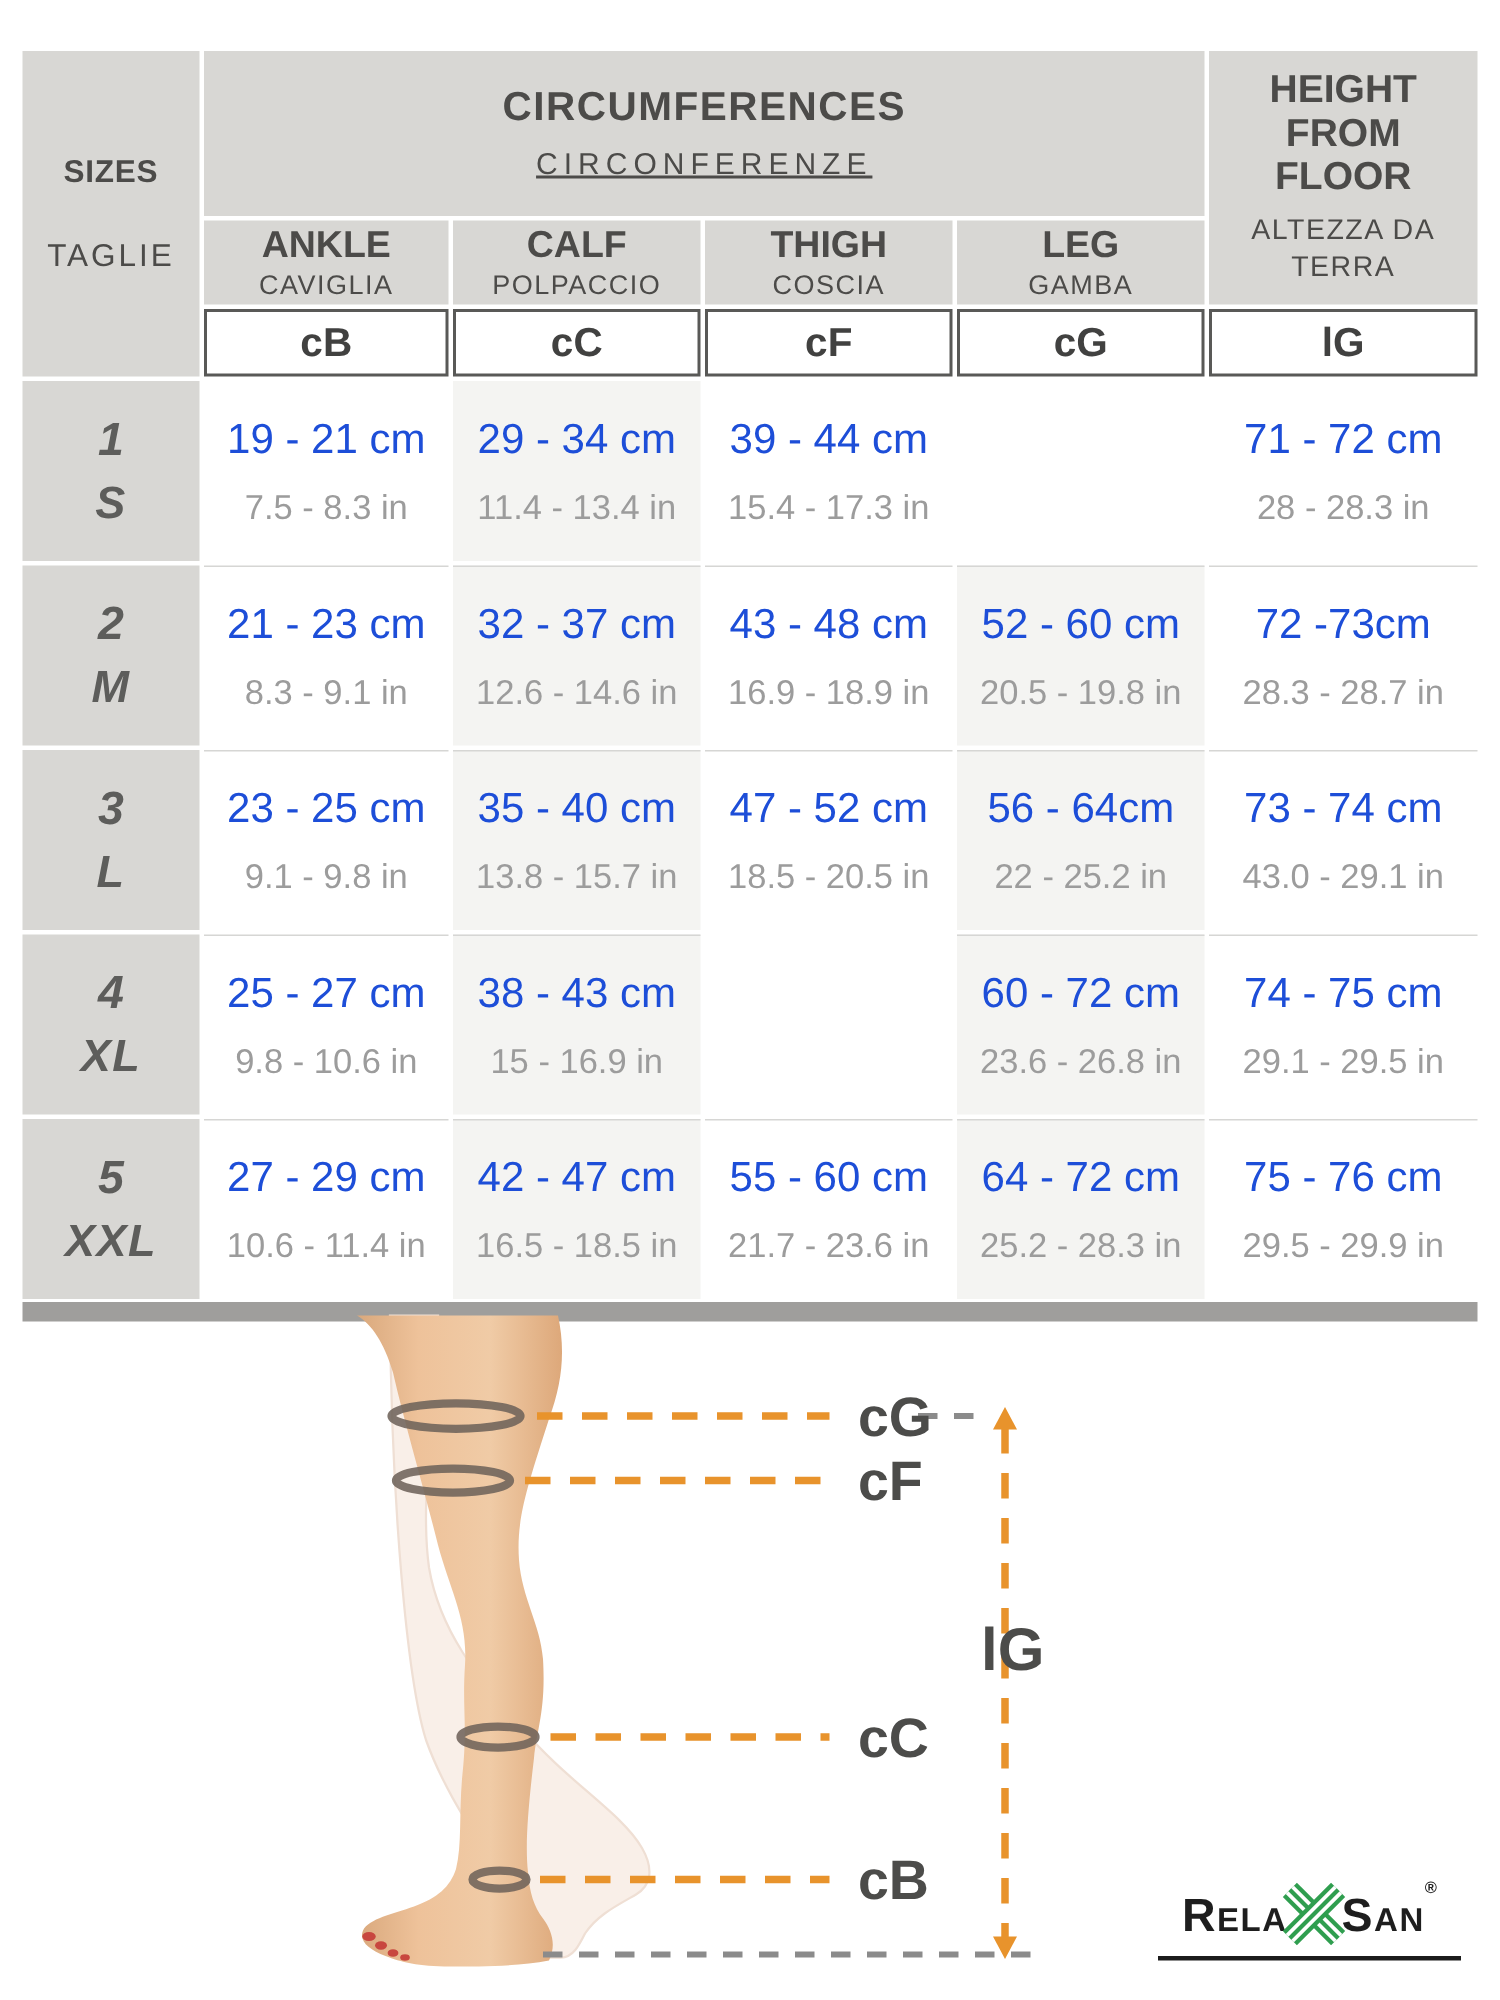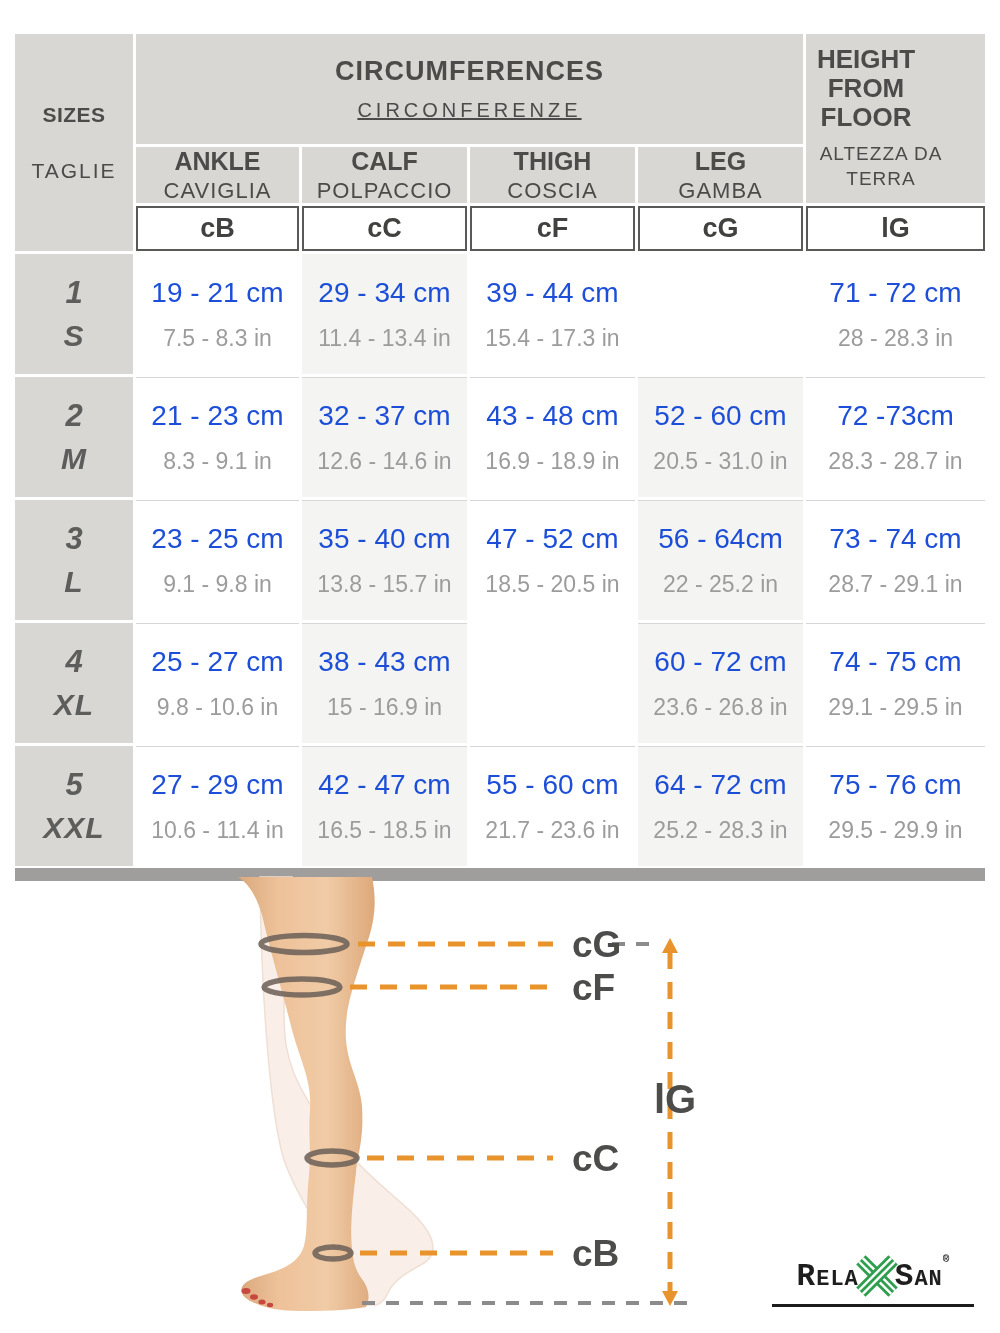--- a/index.html
+++ b/index.html
@@ -4,33 +4,33 @@
 <style>
   html,body{margin:0;padding:0;background:#fff;}
   .sheet{position:relative;width:1000px;height:1333px;background:#ffffff;overflow:hidden;
          font-family:"Liberation Sans",sans-serif;color:#4c4b49;}
 
   
   .size-table{position:absolute;left:15px;top:34px;width:970px;display:grid;
     grid-template-columns:118px 163px 165px 165px 165px 179px;
     grid-template-rows:110px 56px 45px 120px 120px 120px 120px 120px;
     gap:3px;background:#ffffff;}
-  .cell{display:flex;flex-direction:column;justify-content:center;text-align:center;}
+  .cell{display:flex;flex-direction:column;align-items:center;justify-content:center;text-align:center;}
   .hd{background:#d8d7d4;}
   .sizes-cell{grid-column:1;grid-row:1 / span 3;}
   .sizes-cell .en{font-size:21px;font-weight:bold;letter-spacing:.5px;}
   .sizes-cell .it{font-size:21px;letter-spacing:2px;margin-top:32px;}
   .circ-cell{grid-column:2 / span 4;grid-row:1;}
   .circ-cell .en{font-size:27px;font-weight:bold;letter-spacing:1px;}
   .circ-cell .it{font-size:20px;letter-spacing:4px;margin-top:12px;text-decoration:underline;}
   .height-cell{grid-column:6;grid-row:1 / span 2;}
   .height-cell .en{font-size:26px;font-weight:bold;line-height:1.12;width:120px;}
   .height-cell .it{font-size:19px;letter-spacing:1px;line-height:1.3;width:150px;margin-top:10px;}
   .sub .en{font-size:25px;font-weight:bold;}
-  .sub .it{font-size:22px;letter-spacing:1px;margin-top:2px;}
+  .sub .it{font-size:18px;letter-spacing:1px;margin-top:2px;}
   .code{background:#ffffff;border:2px solid #59595
 7;border:2px solid #595957;font-size:27px;font-weight:bold;color:#414140;}
   .size-rowhead{background:#d8d7d4;font-style:italic;font-weight:bold;color:#5d5d5b;}
   .size-rowhead .num{font-size:31px;}
   .size-rowhead .letter{font-size:30px;margin-top:8px;letter-spacing:1px;}
   .data{background:#ffffff;}
   .data.shaded{background:#f4f4f2;}
   .data .cm{font-size:28px;color:#1d4ed8;}
   .data .in{font-size:23px;color:#9c9c9c;margin-top:16px;}
   .rsep{border-top:1px solid #d6d6d4;}
@@ -38,21 +38,21 @@
   
   .divider-bar{position:absolute;left:15px;top:868px;width:970px;height:13px;background:#9f9e9c;}
 
   
   .diagram{position:absolute;left:0;top:876px;width:1000px;height:457px;}
 
   
   .logo{position:absolute;left:772px;top:1252px;width:202px;height:48px;
         display:flex;align-items:center;justify-content:center;
         border-bottom:3px solid #1c1c1c;padding-bottom:4px;
-        font-family:Liberation Mono, monospace;font-weight:bold;color:#1e1e1e;}
+        font-family:Liberation Sans, sans-serif;font-weight:bold;color:#1e1e1e;}
   .logo .word{font-size:31px;font-variant:small-caps;letter-spacing:1px;line-height:1;}
   .logo .xmark{width:42px;height:42px;margin:0 -3px;flex:0 0 auto;}
   .logo .reg{font-size:11px;align-self:flex-start;margin-top:2px;line-height:1;}
 </style>
 </head>
 <body>
 
 <div class="sheet">
 
   <div class="size-table">
@@ -127,21 +127,21 @@
     <div class="cell data shaded rsep" style="grid-column:3;grid-row:5">
       <div class="cm">32 - 37 cm</div>
         <div class="in">12.6 - 14.6 in</div>
       </div>
     <div class="cell data rsep" style="grid-column:4;grid-row:5">
       <div class="cm">43 - 48 cm</div>
         <div class="in">16.9 - 18.9 in</div>
       </div>
     <div class="cell data shaded rsep" style="grid-column:5;grid-row:5">
       <div class="cm">52 - 60 cm</div>
-        <div class="in">20.5 - 31.0 in</div>
+        <div class="in">20.5 - 19.8 in</div>
       </div>
     <div class="cell data rsep" style="grid-column:6;grid-row:5">
       <div class="cm">72 -73cm</div>
         <div class="in">28.3 - 28.7 in</div>
       </div>
 
     <div class="cell size-rowhead" style="grid-column:1;grid-row:6">
       <div class="num">3</div>
       <div class="letter">L</div>
     </div>
@@ -156,21 +156,21 @@
     <div class="cell data rsep" style="grid-column:4;grid-row:6">
       <div class="cm">47 - 52 cm</div>
         <div class="in">18.5 - 20.5 in</div>
       </div>
     <div class="cell data shaded rsep" style="grid-column:5;grid-row:6">
       <div class="cm">56 - 64cm</div>
         <div class="in">22 - 25.2 in</div>
       </div>
     <div class="cell data rsep" style="grid-column:6;grid-row:6">
       <div class="cm">73 - 74 cm</div>
-        <div class="in">28.7 - 29.1 in</div>
+        <div class="in">43.0 - 29.1 in</div>
       </div>
 
     <div class="cell size-rowhead" style="grid-column:1;grid-row:7">
       <div class="num">4</div>
       <div class="letter">XL</div>
     </div>
     <div class="cell data rsep" style="grid-column:2;grid-row:7">
       <div class="cm">25 - 27 cm</div>
         <div class="in">9.8 - 10.6 in</div>
       </div>

